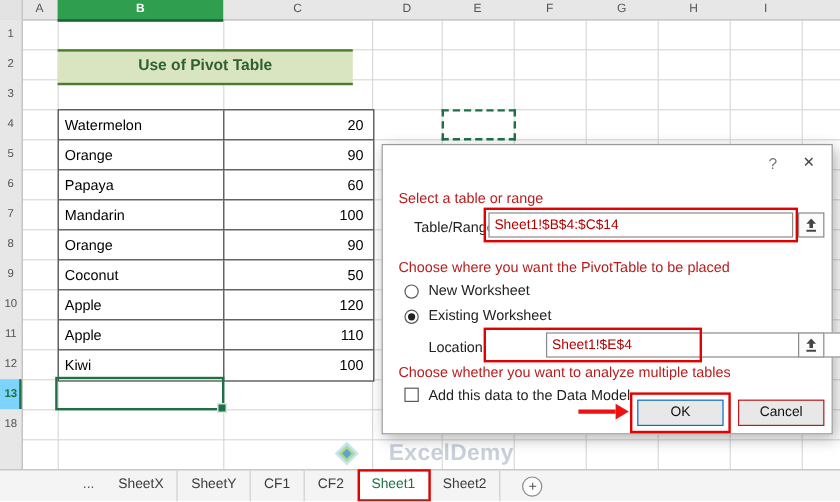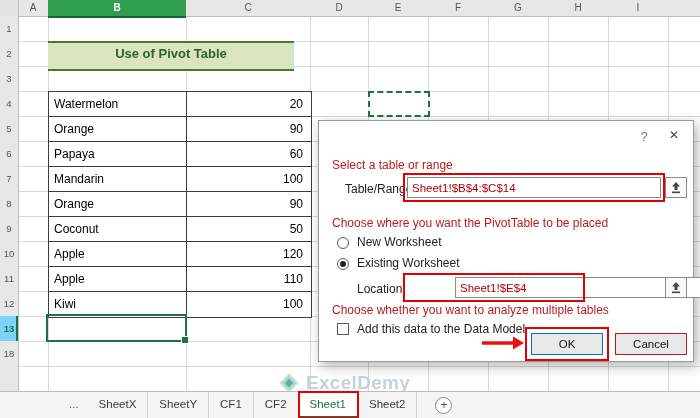--- a/index.html
+++ b/index.html
@@ -32,21 +32,21 @@
   .c1{width:138px;border-right:1px solid #3c3c3c;box-sizing:border-box;line-height:24px;font-size:12px;padding-left:5px;color:#000}
   .c2{width:122px;box-sizing:border-box;line-height:24px;font-size:12px;text-align:right;padding-right:6px;color:#000}
   .thead .c1,.thead .c2{text-align:center;padding:0;color:#fff}
 
   
   .sel-b13{position:absolute;left:46px;top:314px;width:141px;height:28px;border:2px solid #1e7145;z-index:3;box-sizing:border-box}
   .fill-handle{position:absolute;right:-4px;bottom:-4px;width:6px;height:6px;background:#1e7145;border:1px solid #fff}
   .ants{position:absolute;left:368px;top:91px;width:62px;height:26px;border:2px dashed #1e7145;z-index:2;box-sizing:border-box;background:rgba(255,255,255,.3)}
 
   
-  .wm{position:absolute;left:278px;top:372px;height:29px;display:flex;align-items:flex-start;gap:6px;z-index:3;opacity:.9}
+  .wm{position:absolute;left:278px;top:360px;height:29px;display:flex;align-items:flex-end;gap:24px;z-index:3;opacity:.9}
   .wm span{font-size:19px;font-weight:bold;color:#c3ccd6;letter-spacing:.3px}
 
   
   .dialog{position:absolute;left:318px;top:120px;width:374px;height:240px;background:#fff;border:1px solid #9a9a9a;
     box-shadow:3px 4px 12px rgba(0,0,0,.3);z-index:5;font-size:12px;color:#1a1a1a}
   .dtitle{position:absolute;left:13px;top:9px;font-size:12.5px;color:#3b3b3b}
   .dhelp{position:absolute;left:316px;top:8px;width:18px;height:16px;text-align:center;color:#777;font-size:13px}
   .dclose{position:absolute;left:344px;top:7px;width:22px;height:18px;text-align:center;color:#444;font-size:12px}
   .dsec{position:absolute;left:13px;color:#b91c1c}
   .dlabel{position:absolute;color:#222}

